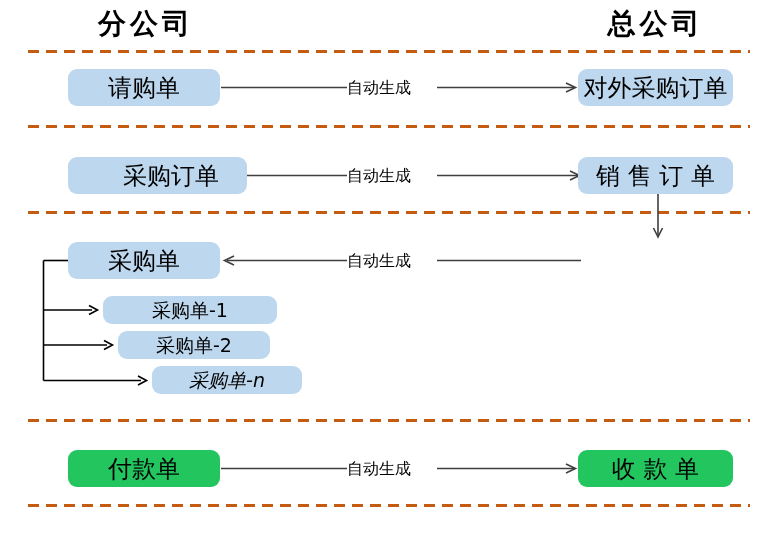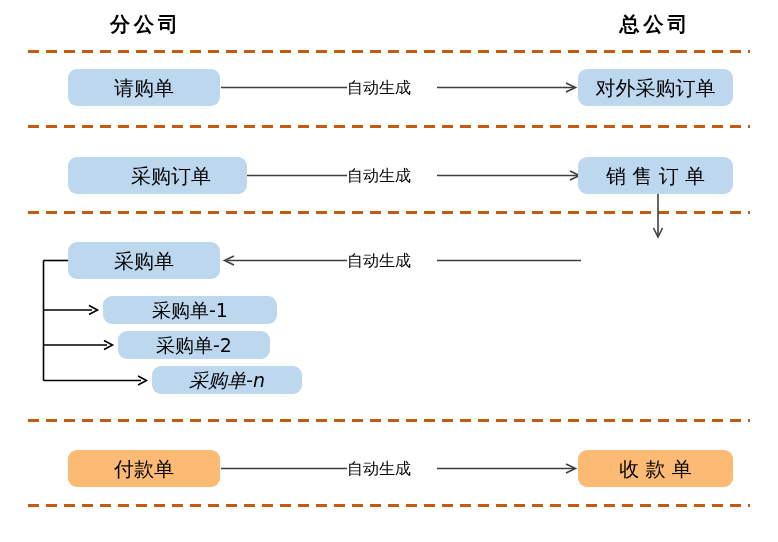--- a/index.html
+++ b/index.html
@@ -5,34 +5,34 @@
   html,body{margin:0;padding:0;background:#ffffff;}
   #canvas{
     position:relative;
     width:778px;height:542px;
     background:#ffffff;
     font-family:"DejaVu Sans","Liberation Sans",sans-serif;
     overflow:hidden;
   }
   .hdr{
     position:absolute;
-    font-size:20px;font-weight:bold;color:#000;
+    font-size:28px;font-weight:bold;color:#000;
     text-align:center;letter-spacing:4px;line-height:28px;
   }
   #svg-layer{position:absolute;left:0;top:0;width:778px;height:542px;}
   .box{
     position:absolute;
     display:flex;align-items:center;justify-content:center;
     border-radius:9px;
-    font-size:20px;color:#000;
+    font-size:24px;color:#000;
     white-space:pre;
     line-height:1;
   }
   .box.blue{background:#BDD7EE;}
-  .box.orange{background:#fdba74;}
+  .box.orange{background:#22c55e;}
   .box.main{width:152px;height:37px;}
   .box.right-col{width:155px;height:37px;}
   .box.sub{height:28px;font-size:19px;}
   .arrow-label{
     position:absolute;
     width:90px;text-align:left;
     font-size:16px;color:#000;
     background:#ffffff;
     line-height:20px;
   }

